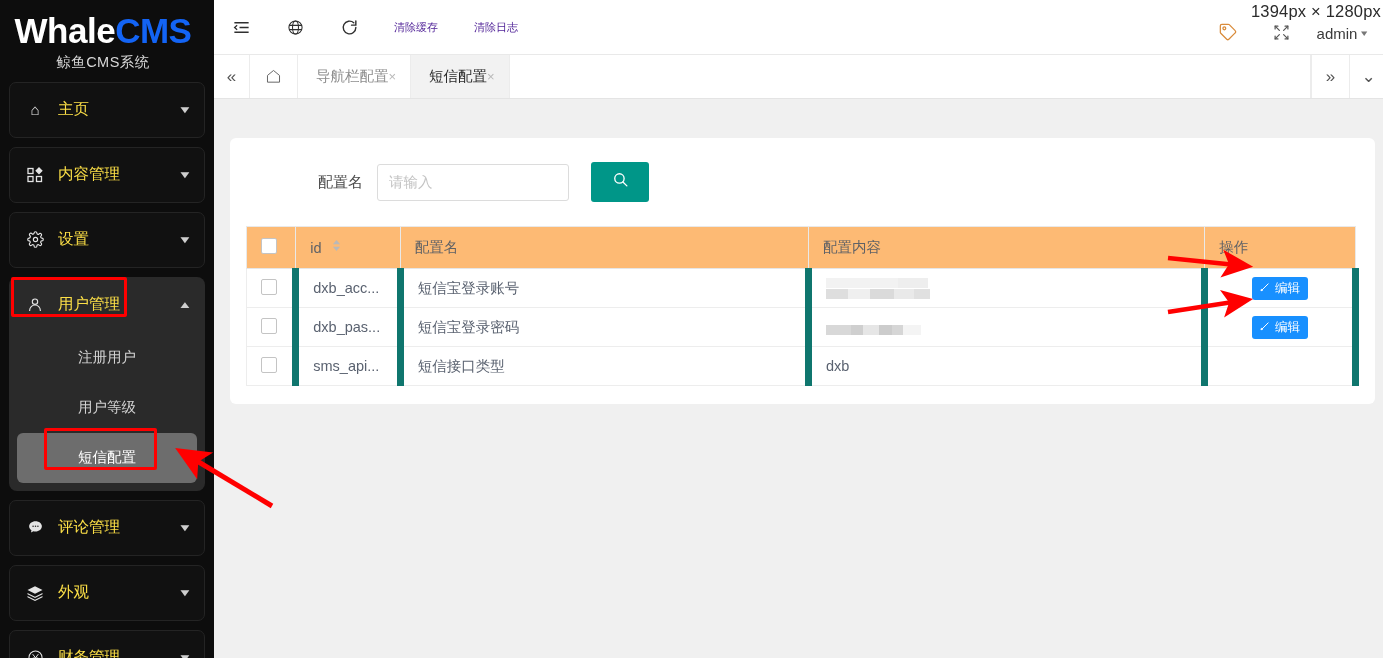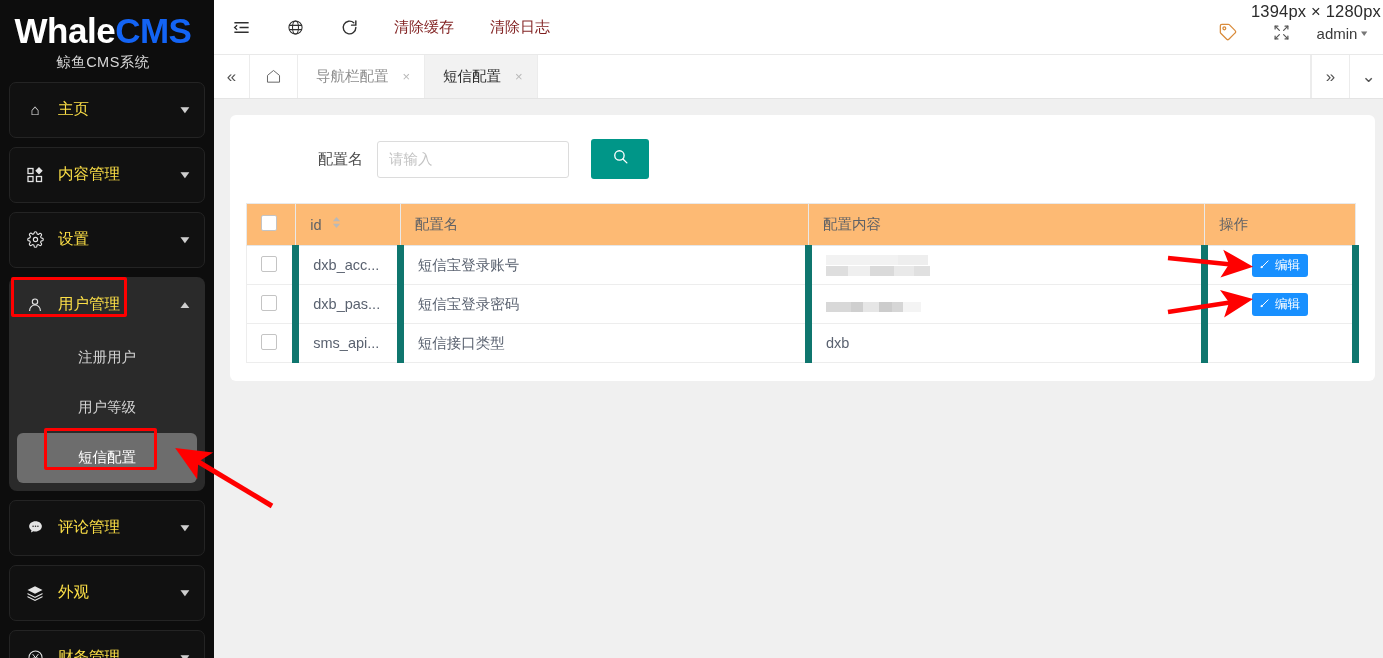--- a/index.html
+++ b/index.html
@@ -69,21 +69,21 @@
   .topbar {
     height: 55px; background: #ffffff; display: flex; align-items: center;
     border-bottom: 1px solid #e9e9e9; flex: 0 0 55px;
   }
   .tb-btn {
     width: 54px; height: 55px; display: flex; align-items: center;
     justify-content: center; color: #3a3a3a; cursor: pointer; font-size: 18px;
   }
   .tb-text {
     padding: 0 18px; height: 55px; display: flex; align-items: center;
-    font-size: 15px; color: #7f1d1d; cursor: pointer;
+    font-size: 11px; color: #4c1d95; cursor: pointer;
   }
   .tb-spacer { flex: 1; }
   .tb-right { display: flex; align-items: center; height: 55px; padding-right: 12px; }
   .tb-user {
     font-size: 15px; color: #3a3a3a; display: flex; align-items: center;
     gap: 5px; cursor: pointer; padding: 0 8px; margin-top: 12px;
   }
   .tb-caret { font-size: 9px; color: #777; transform: scaleX(1.4); }
 
   
@@ -99,33 +99,34 @@
     border-bottom: 1px solid #e4e4e4; flex: 0 0 44px;
   }
   .tab-ctrl {
     width: 36px; display: flex; align-items: center; justify-content: center;
     color: #555; cursor: pointer; font-size: 17px;
     border-right: 1px solid #ececec;
   }
   .tab-ctrl.home { width: 48px; font-size: 16px; }
   .tab-ctrl.r { border-right: none; border-left: 1px solid #ececec; width: 38px; }
   .tab {
-    display: flex; align-items: center; gap: 14px;
+    display: flex; align-items: center; 
     padding: 0 14px 0 18px; font-size: 14.5px; color: #8d8d8d;
     border-right: 1px solid #ececec; cursor: pointer; position: relative;
   }
   .tab.active { background: #f2f2f2; color: #2b2b2b; font-weight: 500; }
   .tab-close { font-size: 13px; color: #b8b8b8; cursor: pointer; }
   .tab-fill { flex: 1; border-right: 1px solid #ececec; }
 
   
   .content { flex: 1; padding: 16px 12px 0 16px; overflow: hidden; }
   .card {
     background: #ffffff; border-radius: 6px; padding: 0 0 18px 0;
     width: 1145px;
+    margin-top: 23px;
   }
   .search-row {
     display: flex; align-items: center; height: 88px; padding-left: 88px;
   }
   .search-label { font-size: 15px; color: #4a4a4a; margin-right: 14px; }
   .search-input {
     width: 192px; height: 37px; border: 1px solid #dcdcdc; border-radius: 3px;
     padding: 0 11px; font-size: 14.5px; color: #333; outline: none;
     font-family: "Liberation Sans", sans-serif; background: #fff;
   }

